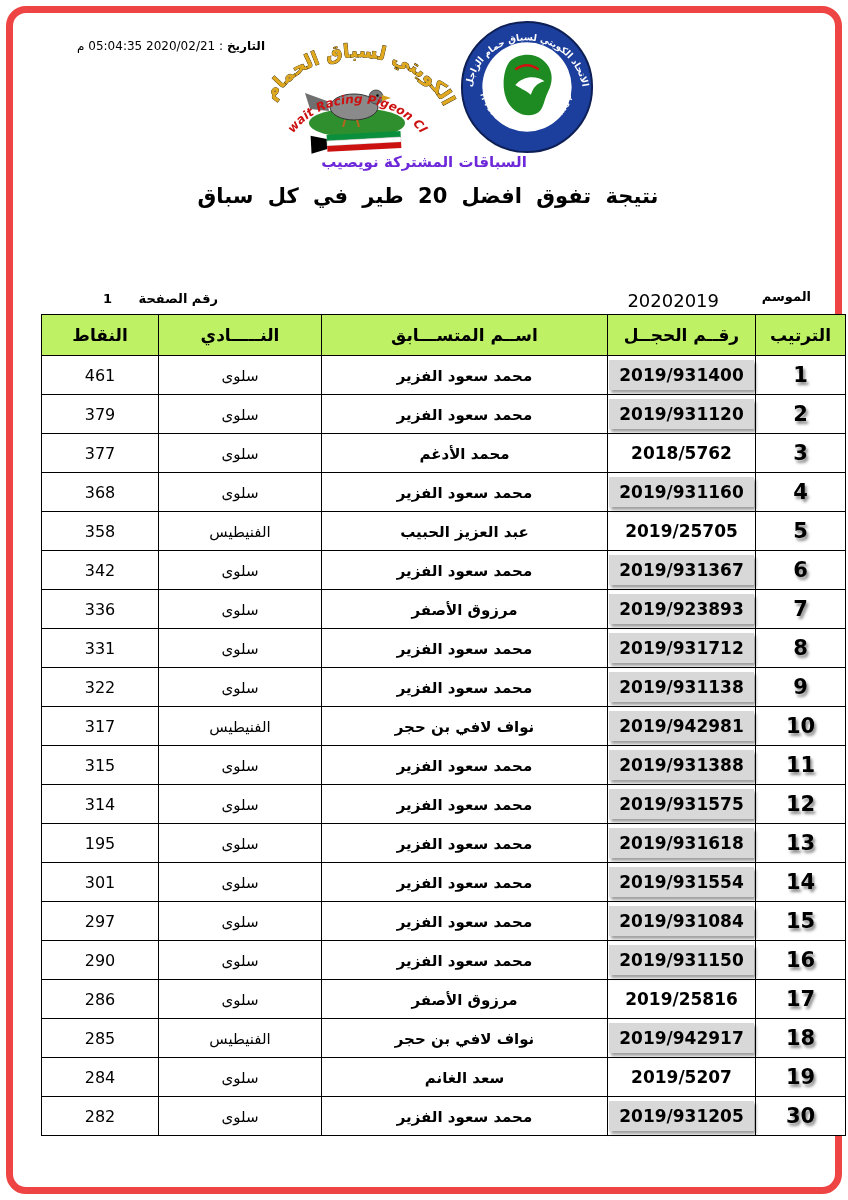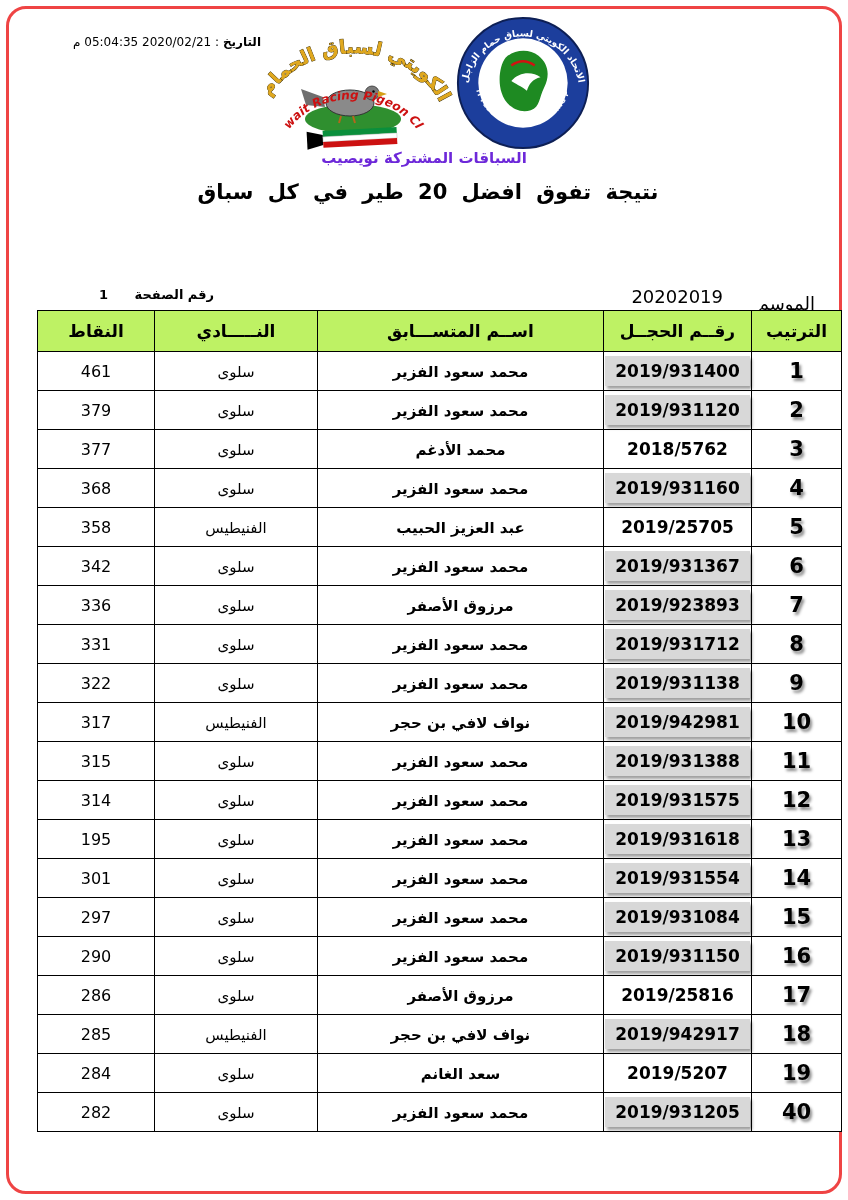--- a/index.html
+++ b/index.html
@@ -2,21 +2,21 @@
 <html lang="ar" dir="rtl"><head>
 <meta charset="utf-8">
 <style>
   html,body { margin:0; padding:0; background:#ffffff; }
   .page {
     position:relative; width:848px; height:1200px; background:#ffffff;
     font-family:"DejaVu Sans", sans-serif; direction:rtl; overflow:hidden;
   }
   .frame {
     position:absolute; top:6px; left:6px; right:6px; bottom:6px;
-    border:3px solid #ef4444; border-radius:20px;
+    border:7px solid #ef4444; border-radius:20px;
   }
 
   
   .date-block {
     position:absolute; top:26px; left:14px; width:238px;
     font-size:12px; text-align:right; white-space:nowrap; color:#000;
   }
   .date-block .date-label { font-weight:bold; }
   .club-logo { position:absolute; top:2px; left:240px; width:208px; height:144px; }
   .fed-logo  { position:absolute; top:6px; left:446px; width:136px; height:136px; }
@@ -27,21 +27,21 @@
   .fed-en-text  { font-size:6.8px; font-weight:bold; fill:#ffffff; letter-spacing:0.5px; }
 
   
   .titles { position:absolute; top:140px; left:0; right:0; text-align:center; color:#000; }
   .title-red   { color:#6d28d9; font-weight:bold; font-size:15px; }
   .title-clubs { font-weight:bold; font-size:17px; margin-top:11px; }
   .title-main  { font-weight:bold; font-size:21px; margin-top:13px; word-spacing:7px;padding-left:8px; }
 
   
   .season-row { position:absolute; top:272px; left:0; right:0; height:36px; }
-  .season-label { position:absolute; right:24px; top:12px; font-size:18px; font-weight:normal; }
+  .season-label { position:absolute; right:24px; top:4px; font-size:13px; font-weight:bold; }
   .season-value { position:absolute; right:116px; top:5px; font-size:18px; }
   .page-num { position:absolute; left:90px; top:6px; font-size:13px; font-weight:bold;text-align:center; }
   .page-num .page-value { margin-right:22px; display:inline-block; }
 
   
   table.results {
     position:absolute; top:301px; left:28px; width:776px;
     border-collapse:collapse; table-layout:fixed; color:#000;
   }
   .results th, .results td {
@@ -287,21 +287,21 @@
             <td class="col-pts"><span class="pts">285</span></td>
           </tr>
           <tr>
             <td class="col-rank"><span class="rank-num">19</span></td>
             <td class="col-ring"><span class="ring">2019/5207</span></td>
             <td class="col-name"><span class="name">سعد الغانم</span></td>
             <td class="col-club"><span class="club">سلوى</span></td>
             <td class="col-pts"><span class="pts">284</span></td>
           </tr>
           <tr>
-            <td class="col-rank"><span class="rank-num">40</span></td>
+            <td class="col-rank"><span class="rank-num">30</span></td>
             <td class="col-ring"><span class="ring shaded">2019/931205</span></td>
             <td class="col-name"><span class="name">محمد سعود الفزير</span></td>
             <td class="col-club"><span class="club">سلوى</span></td>
             <td class="col-pts"><span class="pts">282</span></td>
           </tr>
         </tbody>
     </table>
 
   </div>
 </div>

